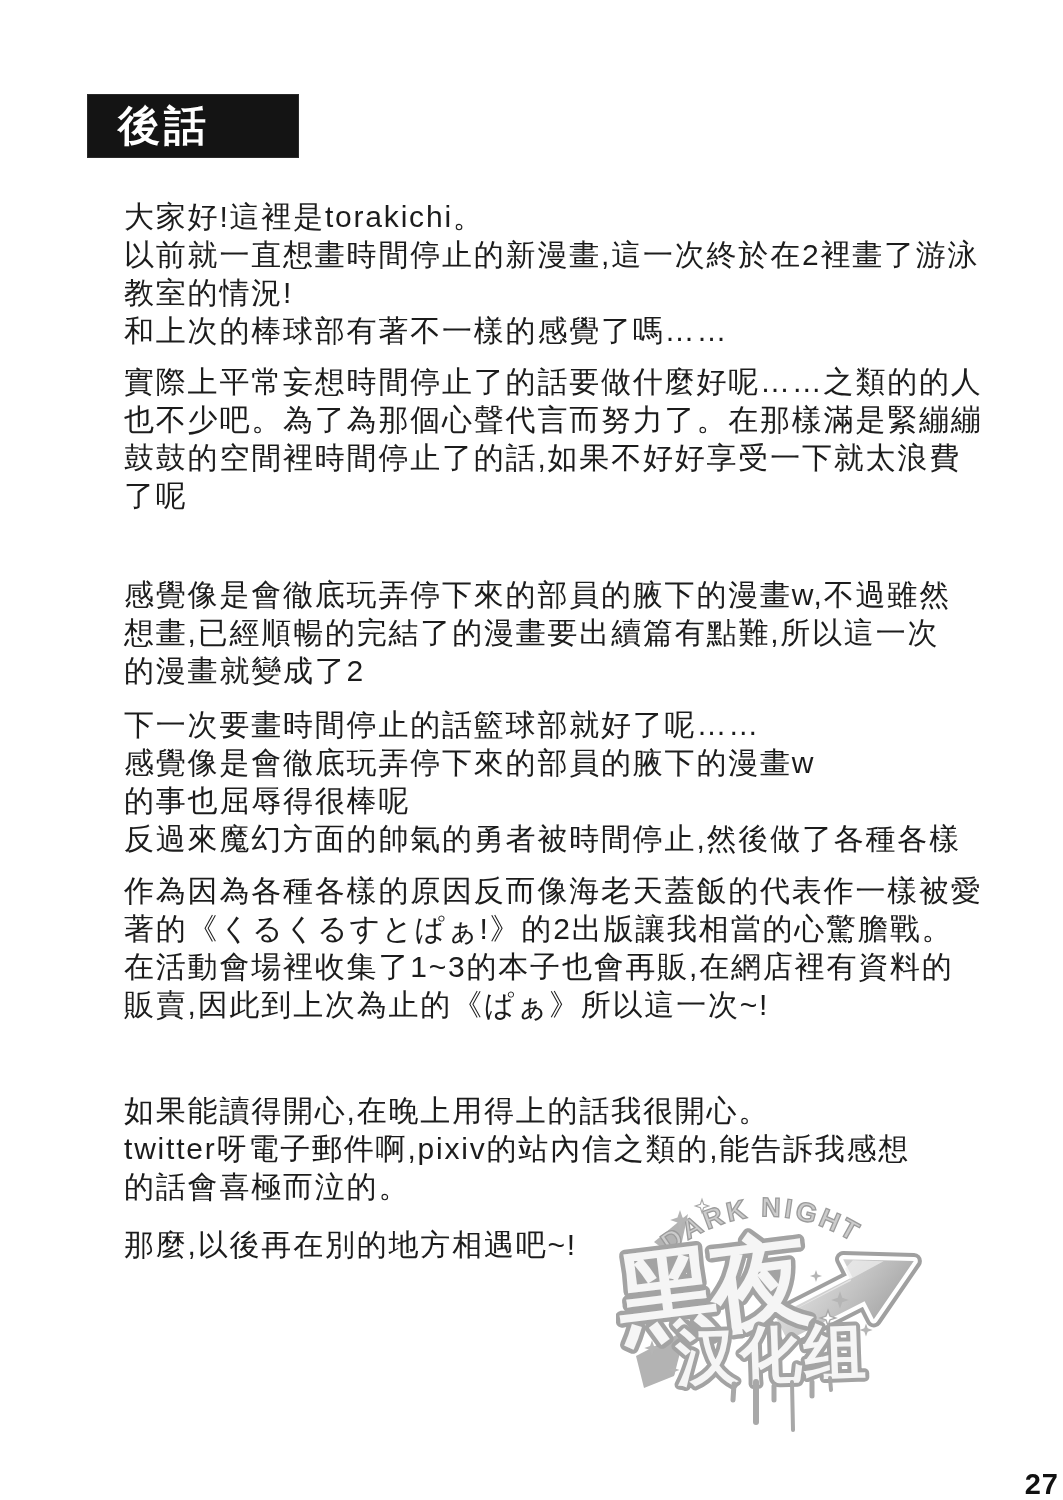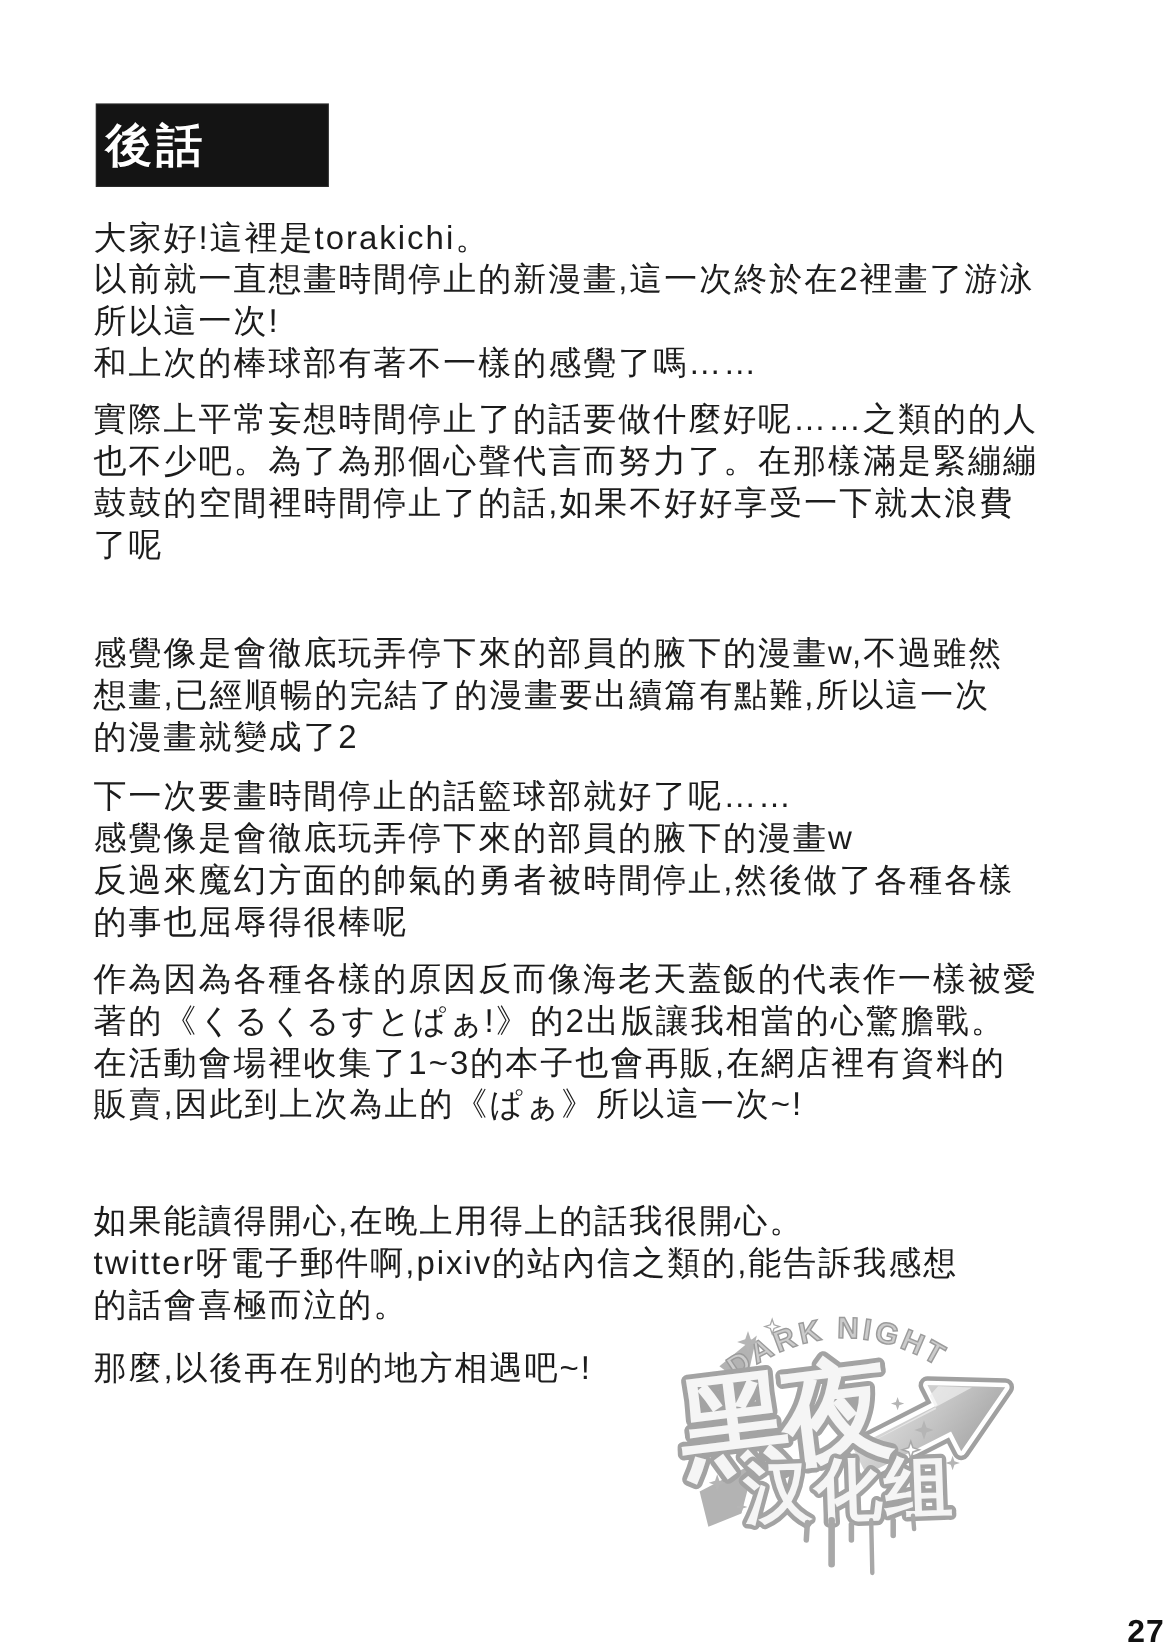--- a/index.html
+++ b/index.html
@@ -3,76 +3,76 @@
 <meta charset="utf-8">
 <style>
   html,body{margin:0;padding:0;}
   body{
     width:1063px;height:1500px;position:relative;background:#ffffff;
     font-family:"Liberation Sans","DejaVu Sans",sans-serif;
     color:#1c1c1c;overflow:hidden;
   }
   .page{position:absolute;inset:0;background:#ffffff;}
   .header-box{
-    position:absolute;left:88px;top:95px;width:210px;height:74px;
+    position:absolute;left:88px;top:95px;width:210px;height:62px;
     background:#141414;display:flex;align-items:center;
-    padding-left:8px;box-sizing:border-box;
+    padding-left:30px;box-sizing:border-box;
     box-shadow:0 0 0 1px #2a2a2a;
   }
   .header-box .title{
     color:#ffffff;font-size:42px;font-weight:bold;letter-spacing:4px;line-height:1;
   }
   .para{
     position:absolute;left:85px;width:880px;
     font-size:30px;line-height:38px;letter-spacing:1.8px;
     white-space:nowrap;
   }
-  .para .line{height:38px;}
+  .para .line{height:38px;margin-left:39px;}
   .watermark{
     position:absolute;left:616px;top:1180px;width:330px;height:256px;
   }
   .page-number{
     position:absolute;right:4px;top:1468px;
     font-size:29px;font-weight:bold;letter-spacing:1px;color:#111;
   }
 </style>
 </head>
 <body>
 
 <div class="page">
 
   <div class="header-box">
     <span class="title">後話</span>
   </div>
 
   <div class="para" style="top:198px">
     <div class="line">大家好!這裡是torakichi。</div>
     <div class="line">以前就一直想畫時間停止的新漫畫,這一次終於在2裡畫了游泳</div>
-    <div class="line">所以這一次!</div>
+    <div class="line">教室的情況!</div>
     <div class="line">和上次的棒球部有著不一樣的感覺了嗎……</div>
   </div>
 
   <div class="para" style="top:363px">
     <div class="line">實際上平常妄想時間停止了的話要做什麼好呢……之類的的人</div>
     <div class="line">也不少吧。為了為那個心聲代言而努力了。在那樣滿是緊繃繃</div>
     <div class="line">鼓鼓的空間裡時間停止了的話,如果不好好享受一下就太浪費</div>
     <div class="line">了呢</div>
   </div>
 
   <div class="para" style="top:576px">
     <div class="line">感覺像是會徹底玩弄停下來的部員的腋下的漫畫w,不過雖然</div>
     <div class="line">想畫,已經順暢的完結了的漫畫要出續篇有點難,所以這一次</div>
     <div class="line">的漫畫就變成了2</div>
   </div>
 
   <div class="para" style="top:706px">
     <div class="line">下一次要畫時間停止的話籃球部就好了呢……</div>
     <div class="line">感覺像是會徹底玩弄停下來的部員的腋下的漫畫w</div>
+    <div class="line">的事也屈辱得很棒呢</div>
     <div class="line">反過來魔幻方面的帥氣的勇者被時間停止,然後做了各種各樣</div>
-    <div class="line">的事也屈辱得很棒呢</div>
   </div>
 
   <div class="para" style="top:872px">
     <div class="line">作為因為各種各樣的原因反而像海老天蓋飯的代表作一樣被愛</div>
     <div class="line">著的《くるくるすとぱぁ!》的2出版讓我相當的心驚膽戰。</div>
     <div class="line">在活動會場裡收集了1~3的本子也會再販,在網店裡有資料的</div>
     <div class="line">販賣,因此到上次為止的《ぱぁ》所以這一次~!</div>
   </div>
 
   <div class="para" style="top:1092px">

